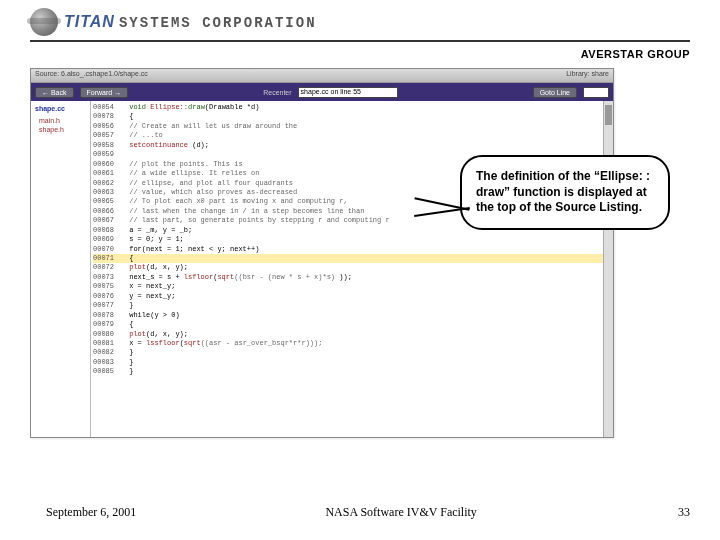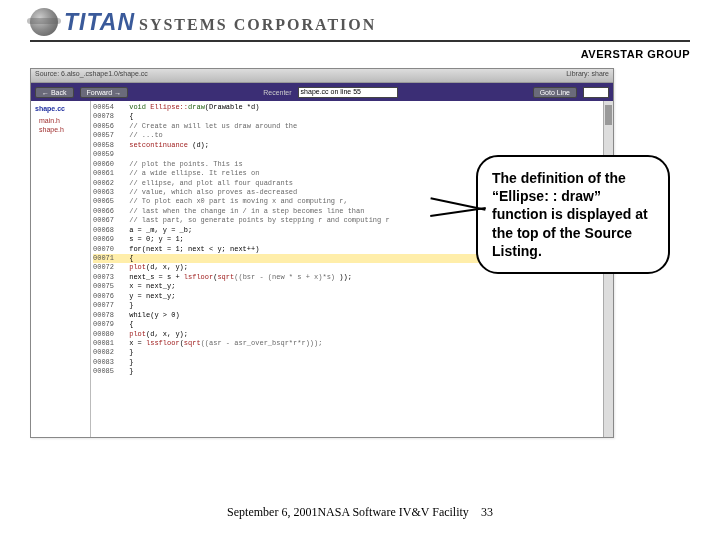--- a/index.html
+++ b/index.html
@@ -3,45 +3,45 @@
 <meta charset="utf-8">
 <style>
   * { margin: 0; padding: 0; box-sizing: border-box; }
   body { width: 720px; height: 540px; background: #fff; font-family: Arial, sans-serif; position: relative; overflow: hidden; }
   .slide { width: 100%; height: 100%; position: relative; }
   .header { padding: 8px 30px 4px; display: flex; align-items: center; }
   .logo { display: flex; align-items: center; gap: 6px; }
   .sphere { width: 28px; height: 28px; border-radius: 50%; background: radial-gradient(circle at 35% 35%, #ccc, #888, #555); position: relative; }
   .sphere::after { content: ''; position: absolute; top: 10px; left: -3px; right: -3px; height: 6px; background: rgba(100,100,100,0.4); border-radius: 3px; }
   .logo-text { display: flex; align-items: baseline; font-weight: bold; }
-  .titan { font-size: 23px; color: #3a5a9a; letter-spacing: 1px; font-style: italic; }
-  .syscorp { font-size: 16px; color: #555; letter-spacing: 2px; margin-left: 4px; font-family: Liberation Serif, serif; }
+  .titan { font-size: 16px; color: #3a5a9a; letter-spacing: 1px; font-style: italic; }
+  .syscorp { font-size: 14px; color: #555; letter-spacing: 2px; margin-left: 4px; font-family: Liberation Mono, monospace; }
   .hr { margin: 0 30px; height: 2px; background: #333; }
   .group { text-align: right; font-size: 11px; font-weight: bold; padding: 6px 30px 8px; letter-spacing: 0.5px; }
   .viewer { margin: 0 30px; width: 584px; height: 370px; background: #fff; border: 1px solid #888; position: relative; box-shadow: 1px 1px 2px rgba(0,0,0,0.1); }
   .titlebar { height: 14px; background: linear-gradient(#ddd,#bbb); border-bottom: 1px solid #999; font-size: 7px; padding: 1px 4px; color: #444; display:flex; justify-content:space-between;}
   .toolbar { height: 18px; background: #3b2e75; display: flex; align-items: center; padding: 0 4px; gap: 6px; font-size: 8px; color: #fff; }
   .tbtn { background: #6a6a7a; border: 1px solid #444; border-radius: 2px; padding: 1px 6px; font-size: 7px; color: #fff; display: flex; align-items: center; gap: 2px; }
   .toolbar .spacer { flex: 1; }
   .recenter { font-size: 7px; color: #ccc; }
   .tinput { background: #fff; color: #000; height: 11px; width: 100px; font-size: 7px; padding: 0 2px; border: 1px solid #444; }
   .panes { display: flex; height: calc(100% - 32px); }
   .left { width: 60px; border-right: 1px solid #bbb; background: #fff; font-size: 7px; padding: 4px; }
   .left .fh { color: #2030a0; font-weight: bold; margin-bottom: 4px; }
   .left .fi { color: #a03030; margin-left: 4px; line-height: 1.3; }
   .code { flex: 1; font-family: 'Courier New', monospace; font-size: 7px; line-height: 1.35; padding: 2px; background: #fff; position: relative; overflow: hidden; }
   .ln { color: #555; width: 32px; display: inline-block; }
   .fn { color: #a02020; }
   .ty { color: #206010; }
   .cm { color: #6a6a6a; }
   .hi { background: #ffeeaa; }
-  .callout { position: absolute; top: 155px; right: 50px; width: 194px; background: #fff; border: 2px solid #000; border-radius: 22px; padding: 12px 14px; font-size: 14px; font-weight: bold; line-height: 1.3; z-index: 10; }
+  .callout { position: absolute; top: 155px; right: 50px; width: 210px; background: #fff; border: 2px solid #000; border-radius: 22px; padding: 12px 14px; font-size: 12px; font-weight: bold; line-height: 1.3; z-index: 10; }
   .callout::before { content: ''; position: absolute; left: -48px; top: 54px; width: 56px; height: 2px; background: #000; transform: rotate(-8deg); }
   .callout::after { content: ''; position: absolute; left: -48px; top: 46px; width: 56px; height: 2px; background: #000; transform: rotate(12deg); }
-  .footer { position: absolute; bottom: 20px; left: 0; right: 0; display: flex; justify-content: center; padding: 0 30px; font-size: 12px; font-family: 'Times New Roman', serif; }
+  .footer { position: absolute; bottom: 20px; left: 16px; right: 0; display: flex; justify-content: space-between; padding: 0 30px; font-size: 12px; font-family: 'Times New Roman', serif; }
   .pgnum { font-family: 'Times New Roman', serif; margin-left: 12px; }
   .scroll { position:absolute; right:0; top:0; bottom:0; width:10px; background:#ddd; border-left:1px solid #aaa;}
   .scroll .thumb{ position:absolute; top:4px; left:1px; right:1px; height:20px; background:#999;}
 </style>
 </head>
 <body>
 
 <div class="slide">
   <div class="header">
     <div class="logo">

